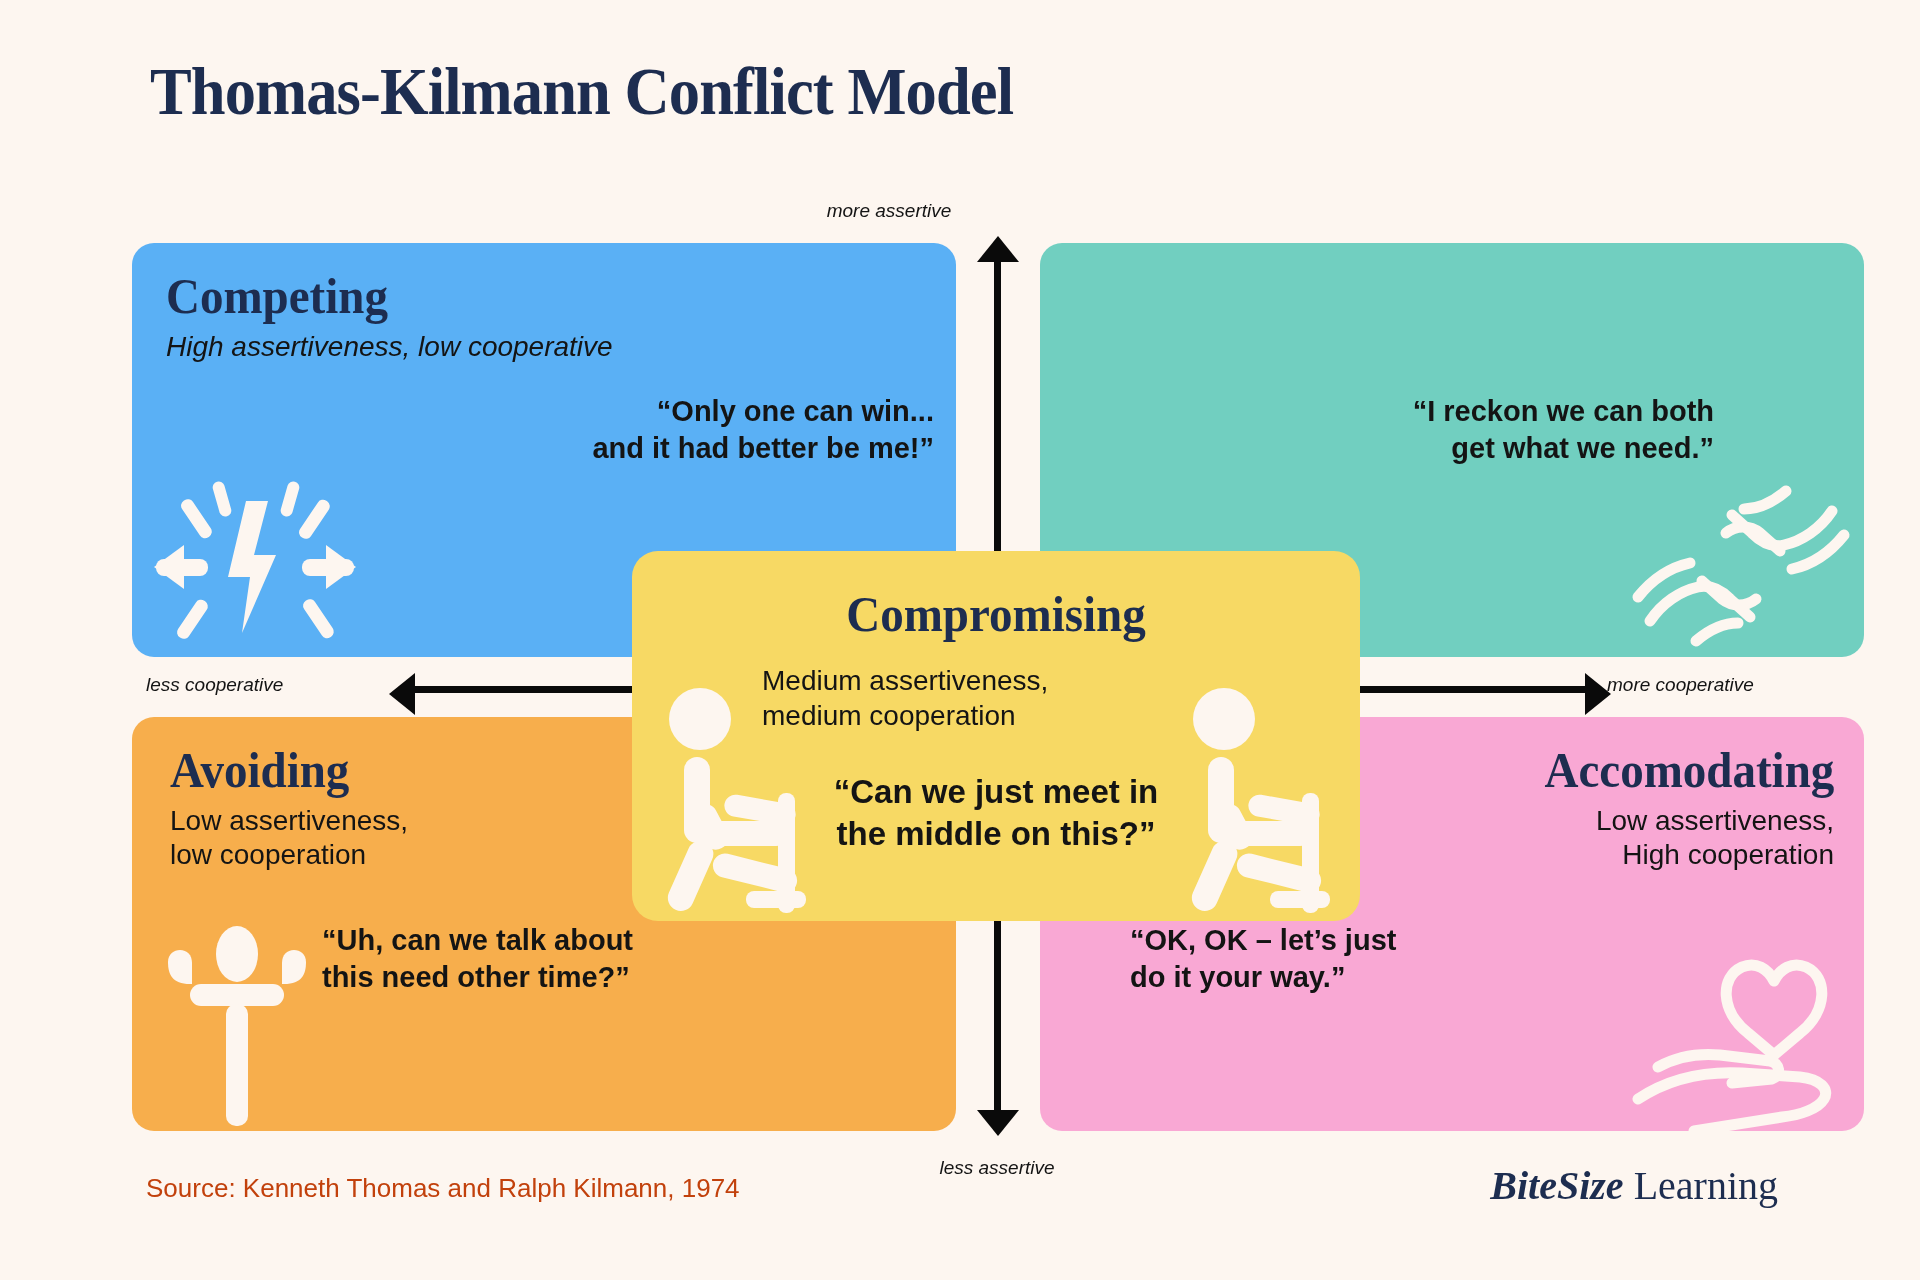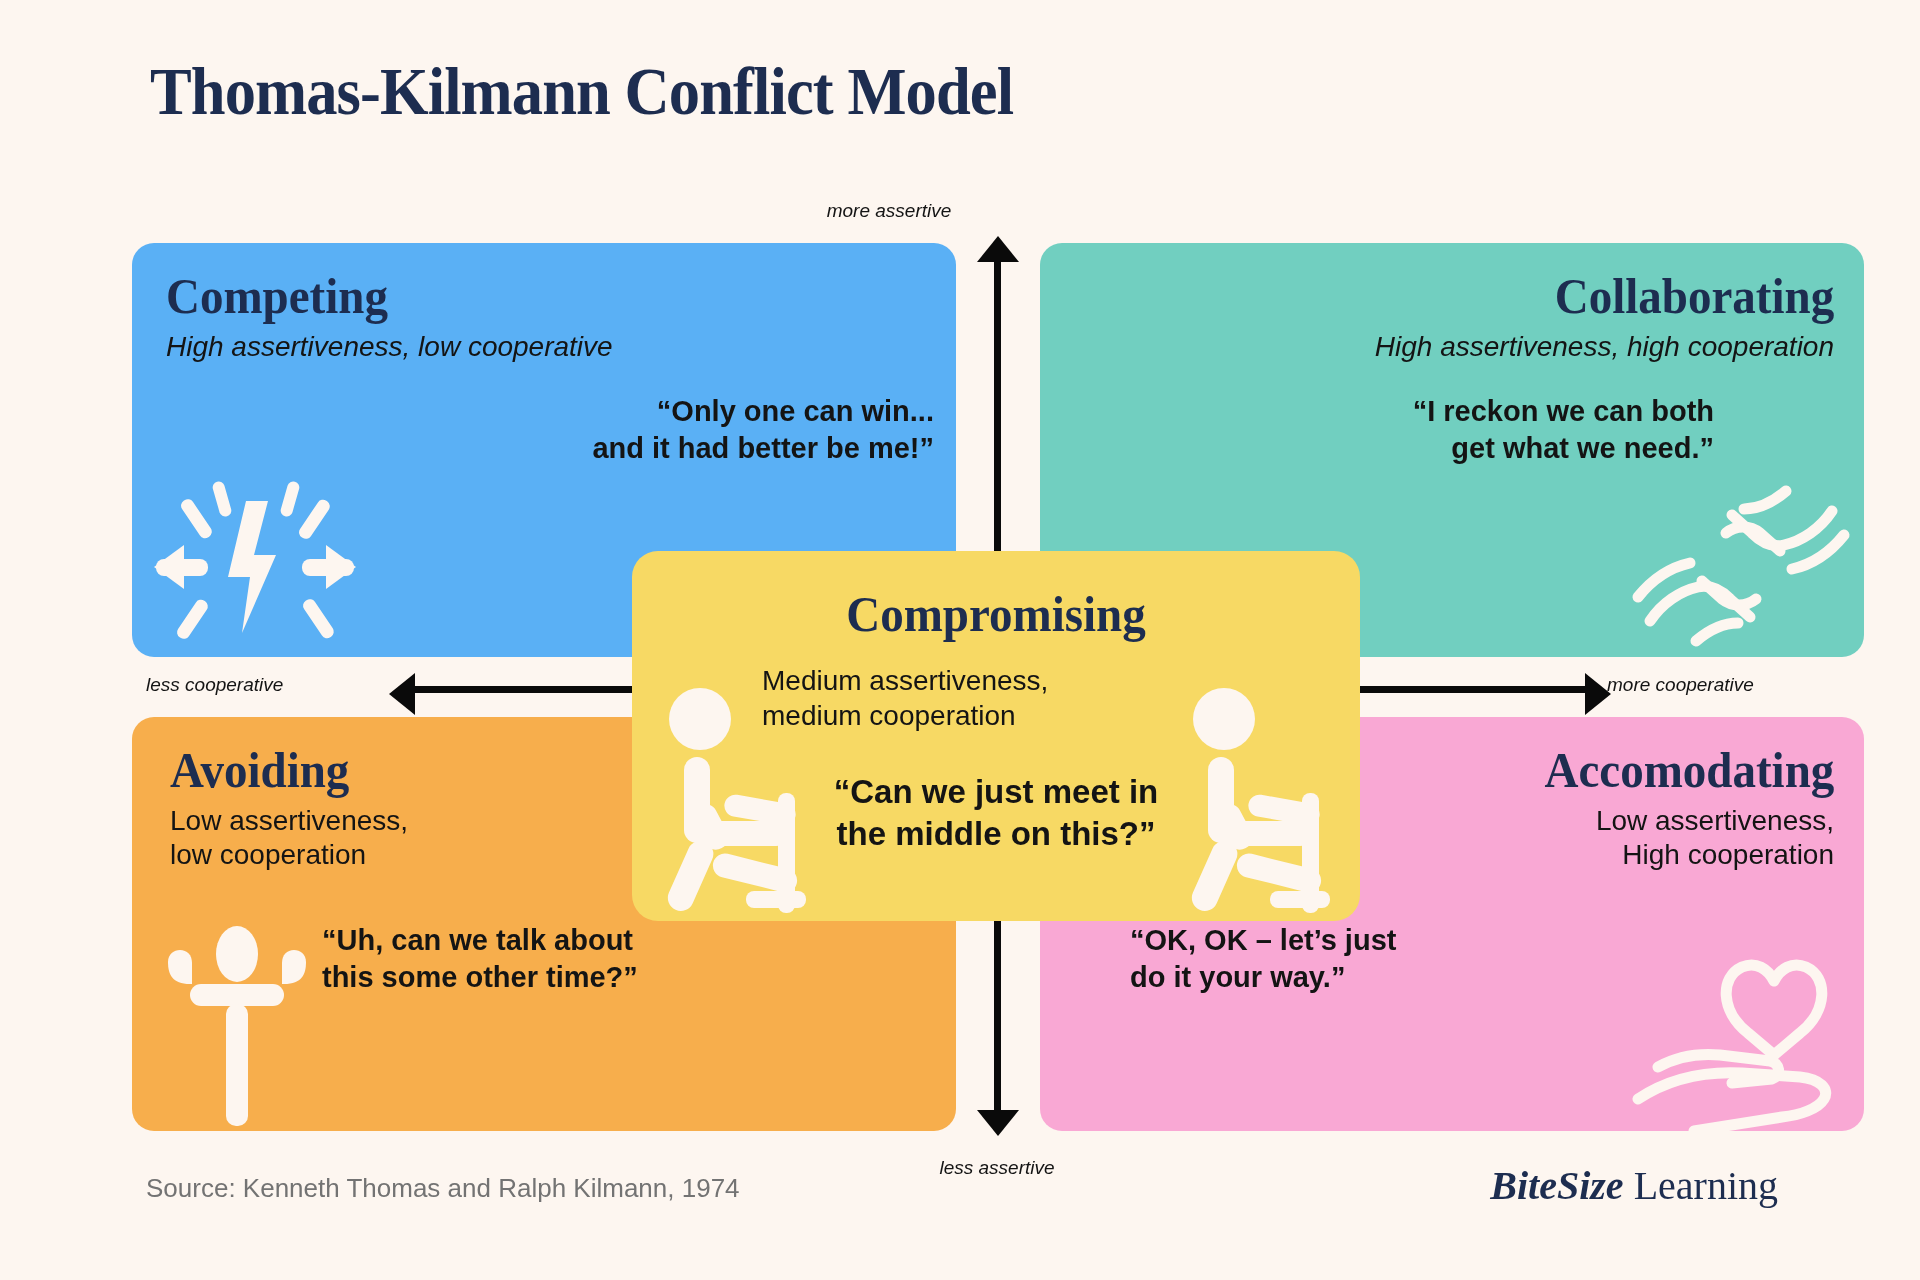--- a/index.html
+++ b/index.html
@@ -116,21 +116,21 @@
 
   .axis-label{position:absolute;font-size:19px;color:#141414;z-index:4;white-space:nowrap;font-style:italic;}
   #label-more-assertive{left:889px;top:200px;transform:translateX(-50%);}
   #label-less-assertive{left:997px;top:1157px;transform:translateX(-50%);}
   #label-less-cooperative{left:146px;top:674px;}
   #label-more-cooperative{left:1607px;top:674px;}
 
   
   #source-note{
     position:absolute;left:146px;top:1173px;
-    font-size:26px;color:#737373;white-space:nowrap;
+    font-size:26px;color:#c2410c;white-space:nowrap;
   }
   #brand-logo{
     position:absolute;right:142px;top:1162px;
     font-family:"Liberation Serif",serif;
     font-size:40px;color:#1D2D50;white-space:nowrap;
   }
   #brand-bite{font-weight:700;font-style:italic;}
   #brand-learning{font-weight:400;}
 
   
@@ -179,45 +179,41 @@
         <path d="M24,150 C36,132 54,120 72,116 C86,113 96,120 104,128 L124,146"></path>
         <path d="M12,126 C28,106 46,96 64,92"></path>
         <path d="M70,170 C84,158 98,152 112,152"></path>
         <path d="M206,40 C194,58 176,70 158,74 C144,77 134,70 126,62 L106,44"></path>
         <path d="M218,64 C202,84 184,94 166,98"></path>
         <path d="M160,20 C146,32 132,38 118,38"></path>
         <path d="M100,62 C110,54 124,54 134,62 L154,80"></path>
         <path d="M130,128 C120,136 106,136 96,128 L76,110"></path>
       </g>
     </svg>
-    <div class="tb" id="collaborating-text">
-      <div class="q-head right">Collaborating</div>
-      <div class="q-sub ital">High assertiveness, high cooperation</div>
-    </div>
     <div class="tb q-quote" id="collaborating-quote">“I reckon we can both
 get what we need.”</div>
   </div>
 
   <div class="quad" id="quad-avoiding">
     <svg class="icon" id="icon-shrug" viewBox="0 0 150 215">
       <g fill="#FDF6F0">
         <ellipse cx="75" cy="36" rx="21" ry="28"></ellipse>
         <rect x="28" y="66" width="94" height="22" rx="11"></rect>
         <path d="M28,66 C10,66 6,56 6,44 C6,36 12,32 18,32 C25,32 30,37 30,45 L30,66 Z"></path>
         <path d="M122,66 C140,66 144,56 144,44 C144,36 138,32 132,32 C125,32 120,37 120,45 L120,66 Z"></path>
         <rect x="64" y="86" width="22" height="122" rx="10"></rect>
       </g>
     </svg>
     <div class="tb" id="avoiding-text">
       <div class="q-head left">Avoiding</div>
       <div class="q-sub">Low assertiveness,
 low cooperation</div>
     </div>
     <div class="tb q-quote" id="avoiding-quote">“Uh, can we talk about
-this some other time?”</div>
+this need other time?”</div>
   </div>
 
   <div class="quad" id="quad-accommodating">
     <svg class="icon" id="icon-heart" viewBox="0 0 230 200">
       <g fill="none" stroke="#FDF6F0" stroke-width="11" stroke-linecap="round" stroke-linejoin="round">
         <path d="M124,96 C96,74 96,40 118,30 C132,24 144,32 150,44 C156,32 168,24 182,30 C204,40 204,74 176,96 L150,118 Z"></path>
         <path d="M34,130 C52,120 74,116 96,118 L146,124 C156,126 158,138 148,142 L108,146"></path>
         <path d="M14,162 C44,142 80,134 118,136 L176,140 C196,142 206,152 200,162 C194,172 176,178 158,180 L70,194"></path>
       </g>
     </svg>

